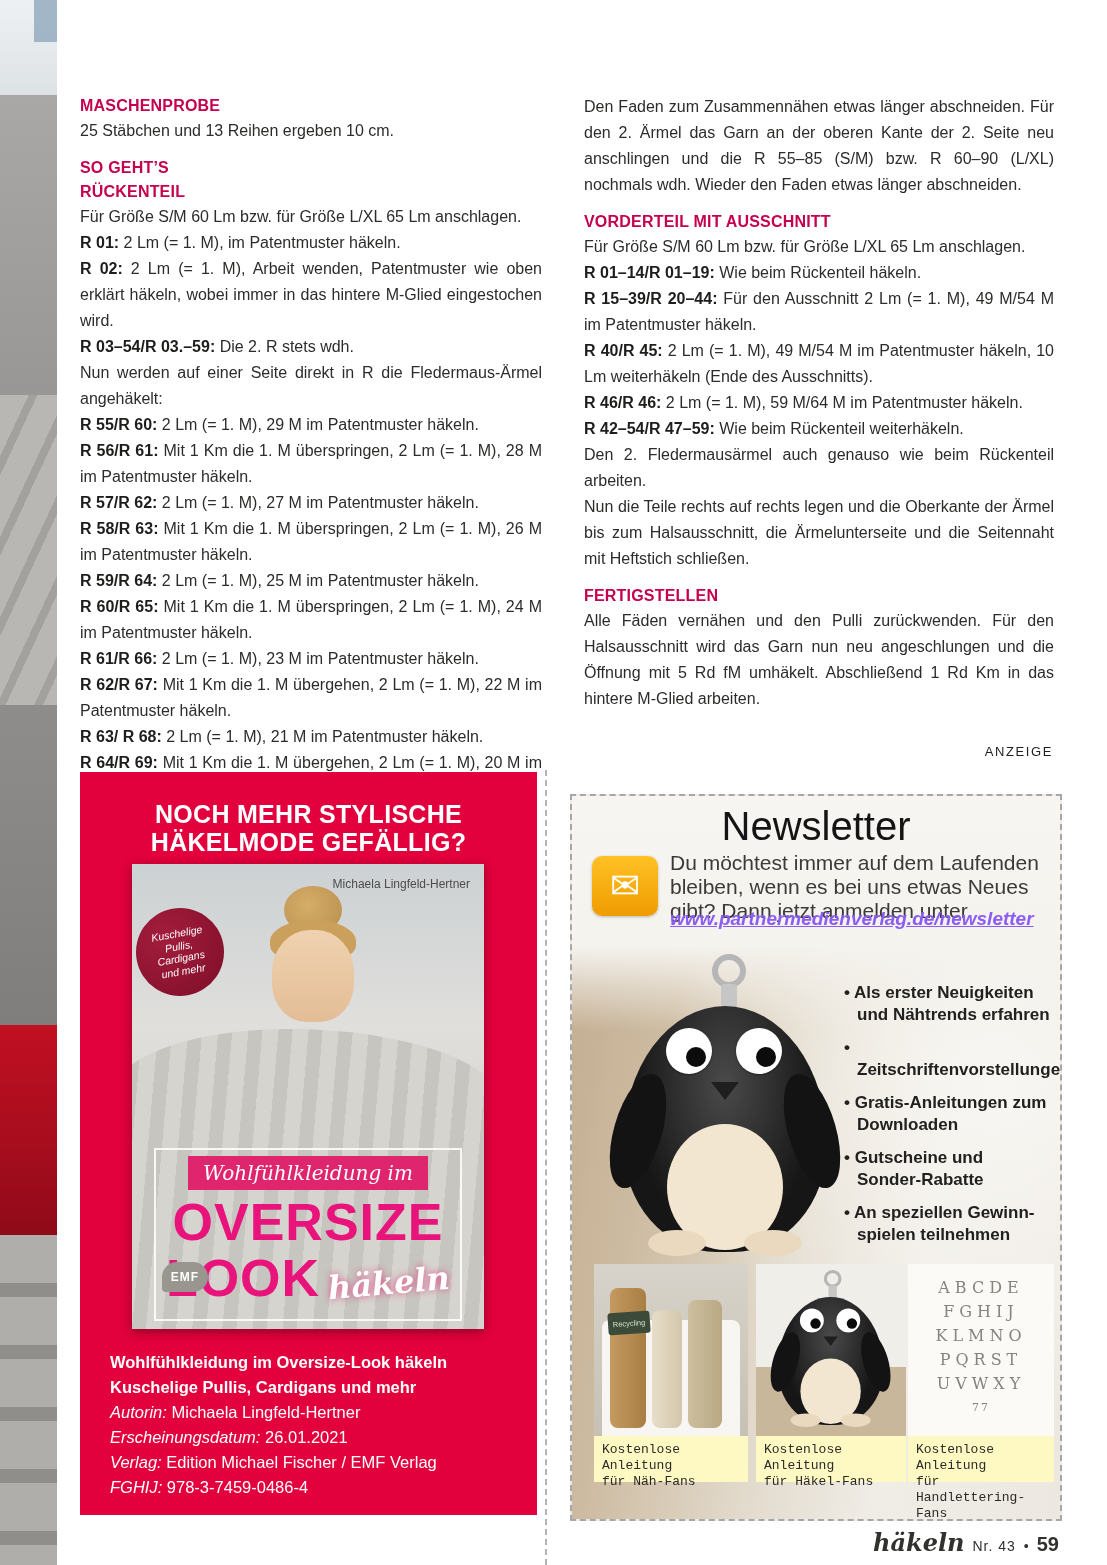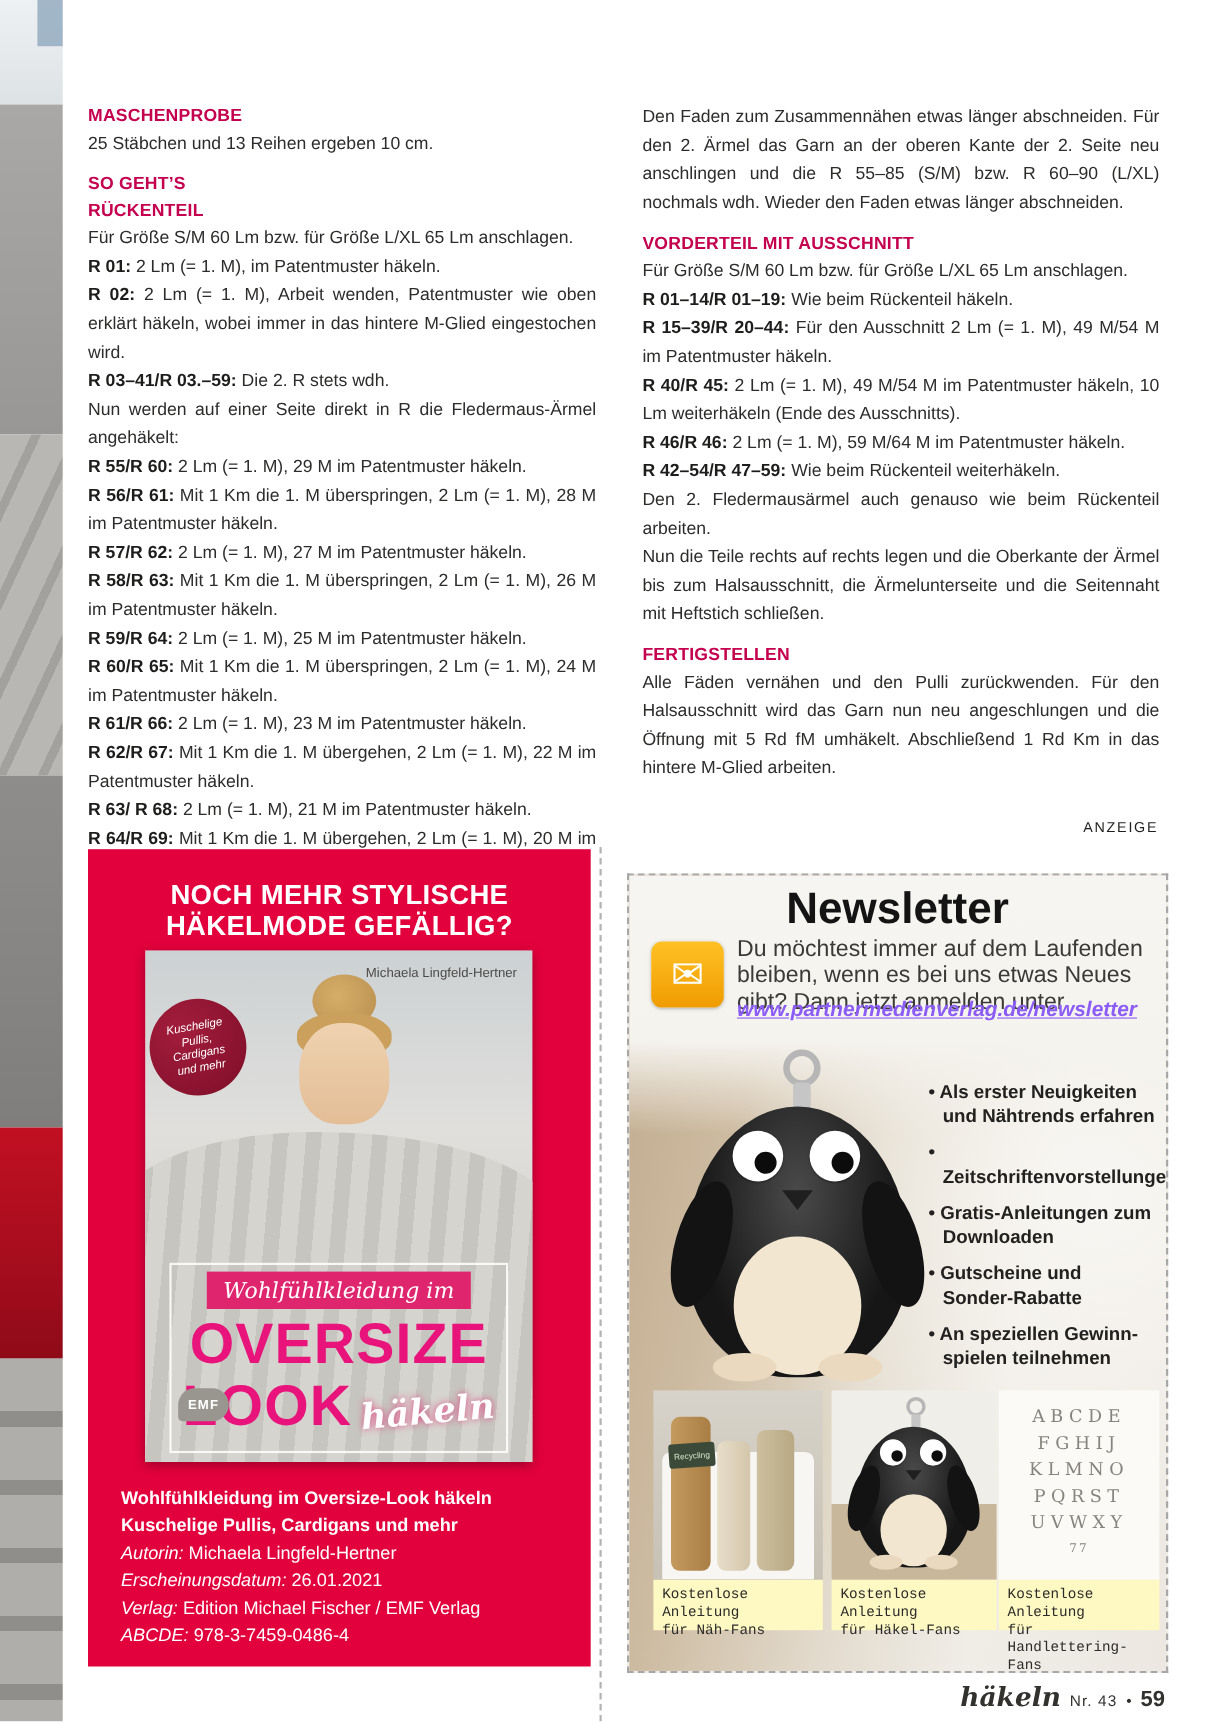--- a/index.html
+++ b/index.html
@@ -67,21 +67,21 @@
   .bd-row{margin:0;}
   .bd-row i{font-style:italic;}
 
   
   .newsletter{position:absolute;left:570px;top:794px;width:488px;height:723px;border:2px dashed #a7a7a7;
         background:#efece6;overflow:hidden;}
   .nl-bg{position:absolute;inset:0;background:
         linear-gradient(180deg,#f7f5f1 0,#f5f3ee 150px,rgba(247,245,241,0) 235px),
         radial-gradient(circle at 88% 40%,#f8f6f2 0,rgba(248,246,242,0) 55%),
         linear-gradient(100deg,#c0ab8e 0,#cdbba1 22%,#e2dacc 48%,#f0ede7 70%,#ece8e1 100%);}
-  .nl-title{position:absolute;top:8px;left:0;right:0;text-align:center;font-size:40px;font-weight:700;color:#141414;}
+  .nl-title{position:absolute;top:8px;left:0;right:0;text-align:center;font-size:40px;font-weight:400;color:#141414;}
   .mail-icon{position:absolute;left:20px;top:60px;width:66px;height:60px;border-radius:10px;
         background:linear-gradient(180deg,#ffc125,#ef9c00);display:flex;align-items:center;justify-content:center;
         color:#fff;font-size:36px;box-shadow:0 1px 3px rgba(0,0,0,.25);}
   .nl-intro{position:absolute;left:98px;top:55px;width:378px;font-size:21px;line-height:24px;color:#3b3a37;}
   .nl-link{position:absolute;left:98px;top:112px;font-size:19px;font-weight:700;color:#8b5cf6;
         text-decoration:underline;cursor:pointer;font-style:italic;}
   .nl-bullets{position:absolute;left:272px;top:186px;width:206px;margin:0;padding:0;list-style:none;
         font-size:17px;font-weight:700;color:#22211f;line-height:22px;}
   .nl-bullets li{margin-bottom:11px;padding-left:13px;text-indent:-13px;}
   .nl-bullets li::before{content:"• ";}
@@ -158,21 +158,21 @@
       <section class="sec">
         <div class="sec-heading">MASCHENPROBE</div>
         <p class="para"><span>25 Stäbchen und 13 Reihen ergeben 10 cm.</span></p>
       </section>
       <section class="sec">
         <div class="sec-heading">SO GEHT’S</div>
         <div class="sec-heading">RÜCKENTEIL</div>
         <p class="para"><span>Für Größe S/M 60 Lm bzw. für Größe L/XL 65 Lm anschlagen.</span></p>
         <p class="para"><strong>R 01:</strong> <span>2 Lm (= 1. M), im Patentmuster häkeln.</span></p>
         <p class="para"><strong>R 02:</strong> <span>2 Lm (= 1. M), Arbeit wenden, Patentmuster wie oben erklärt häkeln, wobei immer in das hintere M-Glied eingestochen wird.</span></p>
-        <p class="para"><strong>R 03–41/R 03.–59:</strong> <span>Die 2. R stets wdh.</span></p>
+        <p class="para"><strong>R 03–54/R 03.–59:</strong> <span>Die 2. R stets wdh.</span></p>
         <p class="para"><span>Nun werden auf einer Seite direkt in R die Fledermaus-Ärmel angehäkelt:</span></p>
         <p class="para"><strong>R 55/R 60:</strong> <span>2 Lm (= 1. M), 29 M im Patentmuster häkeln.</span></p>
         <p class="para"><strong>R 56/R 61:</strong> <span>Mit 1 Km die 1. M überspringen, 2 Lm (= 1. M), 28 M im Patentmuster häkeln.</span></p>
         <p class="para"><strong>R 57/R 62:</strong> <span>2 Lm (= 1. M), 27 M im Patentmuster häkeln.</span></p>
         <p class="para"><strong>R 58/R 63:</strong> <span>Mit 1 Km die 1. M überspringen, 2 Lm (= 1. M), 26 M im Patentmuster häkeln.</span></p>
         <p class="para"><strong>R 59/R 64:</strong> <span>2 Lm (= 1. M), 25 M im Patentmuster häkeln.</span></p>
         <p class="para"><strong>R 60/R 65:</strong> <span>Mit 1 Km die 1. M überspringen, 2 Lm (= 1. M), 24 M im Patentmuster häkeln.</span></p>
         <p class="para"><strong>R 61/R 66:</strong> <span>2 Lm (= 1. M), 23 M im Patentmuster häkeln.</span></p>
         <p class="para"><strong>R 62/R 67:</strong> <span>Mit 1 Km die 1. M übergehen, 2 Lm (= 1. M), 22 M im Patentmuster häkeln.</span></p>
         <p class="para"><strong>R 63/ R 68:</strong> <span>2 Lm (= 1. M), 21 M im Patentmuster häkeln.</span></p>
@@ -228,21 +228,21 @@
       <div class="emf-logo">EMF</div>
     </div>
 
     <div class="book-details">
       <p class="bd-title">Wohlfühlkleidung im Oversize-Look häkeln</p>
       <p class="bd-sub">Kuschelige Pullis, Cardigans und mehr</p>
       <div id="book-details-rows">
           <p class="bd-row"><i>Autorin:</i> <span>Michaela Lingfeld-Hertner</span></p>
           <p class="bd-row"><i>Erscheinungsdatum:</i> <span>26.01.2021</span></p>
           <p class="bd-row"><i>Verlag:</i> <span>Edition Michael Fischer / EMF Verlag</span></p>
-          <p class="bd-row"><i>ABCDE:</i> <span>978-3-7459-0486-4</span></p>
+          <p class="bd-row"><i>FGHIJ:</i> <span>978-3-7459-0486-4</span></p>
         </div>
     </div>
   </div>
 
   <div class="newsletter">
     <div class="nl-bg"></div>
 
     <div class="nl-title">Newsletter</div>
     <div class="mail-icon">✉</div>
     <div class="nl-intro">Du möchtest immer auf dem Laufenden bleiben, wenn es bei uns etwas Neues gibt? Dann jetzt anmelden unter</div>

